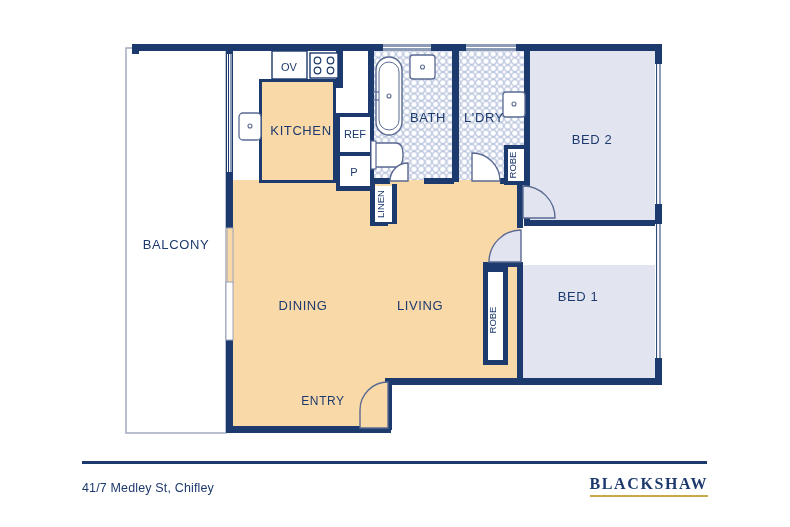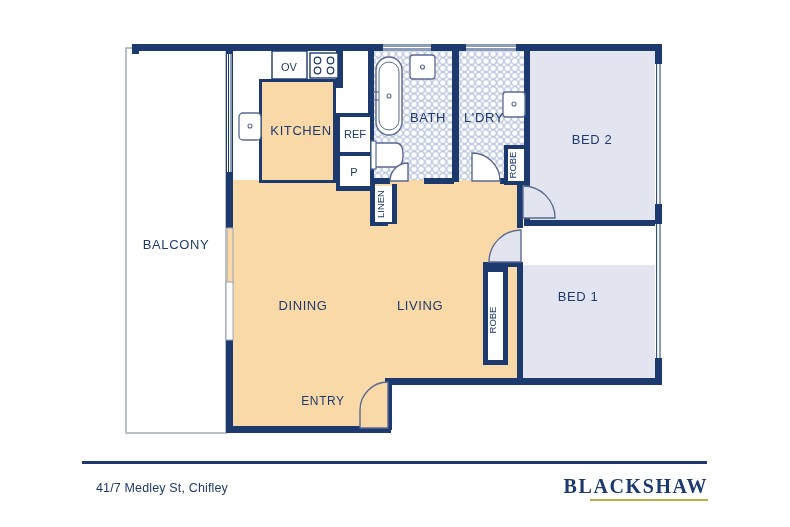--- a/index.html
+++ b/index.html
@@ -29,36 +29,36 @@
   .footer-rule {
     position: absolute;
     left: 82px;
     top: 461px;
     width: 625px;
     height: 3px;
     background: #1d3a6e;
   }
   .address {
     position: absolute;
-    left: 96px;
+    left: 82px;
     top: 481px;
     font-size: 12.5px;
     color: #1d3a6e;
     letter-spacing: 0.15px;
     white-space: nowrap;
   }
   .brand {
     position: absolute;
     right: 82px;
     top: 476px;
     text-align: right;
   }
   .brand-name {
     font-family: "Liberation Serif", serif;
-    font-size: 20px;
+    font-size: 16px;
     font-weight: bold;
     color: #1d3a6e;
     letter-spacing: 1.6px;
     line-height: 1;
     display: block;
   }
   .brand-underline {
     display: block;
     height: 2px;
     background: #c8a84b;

